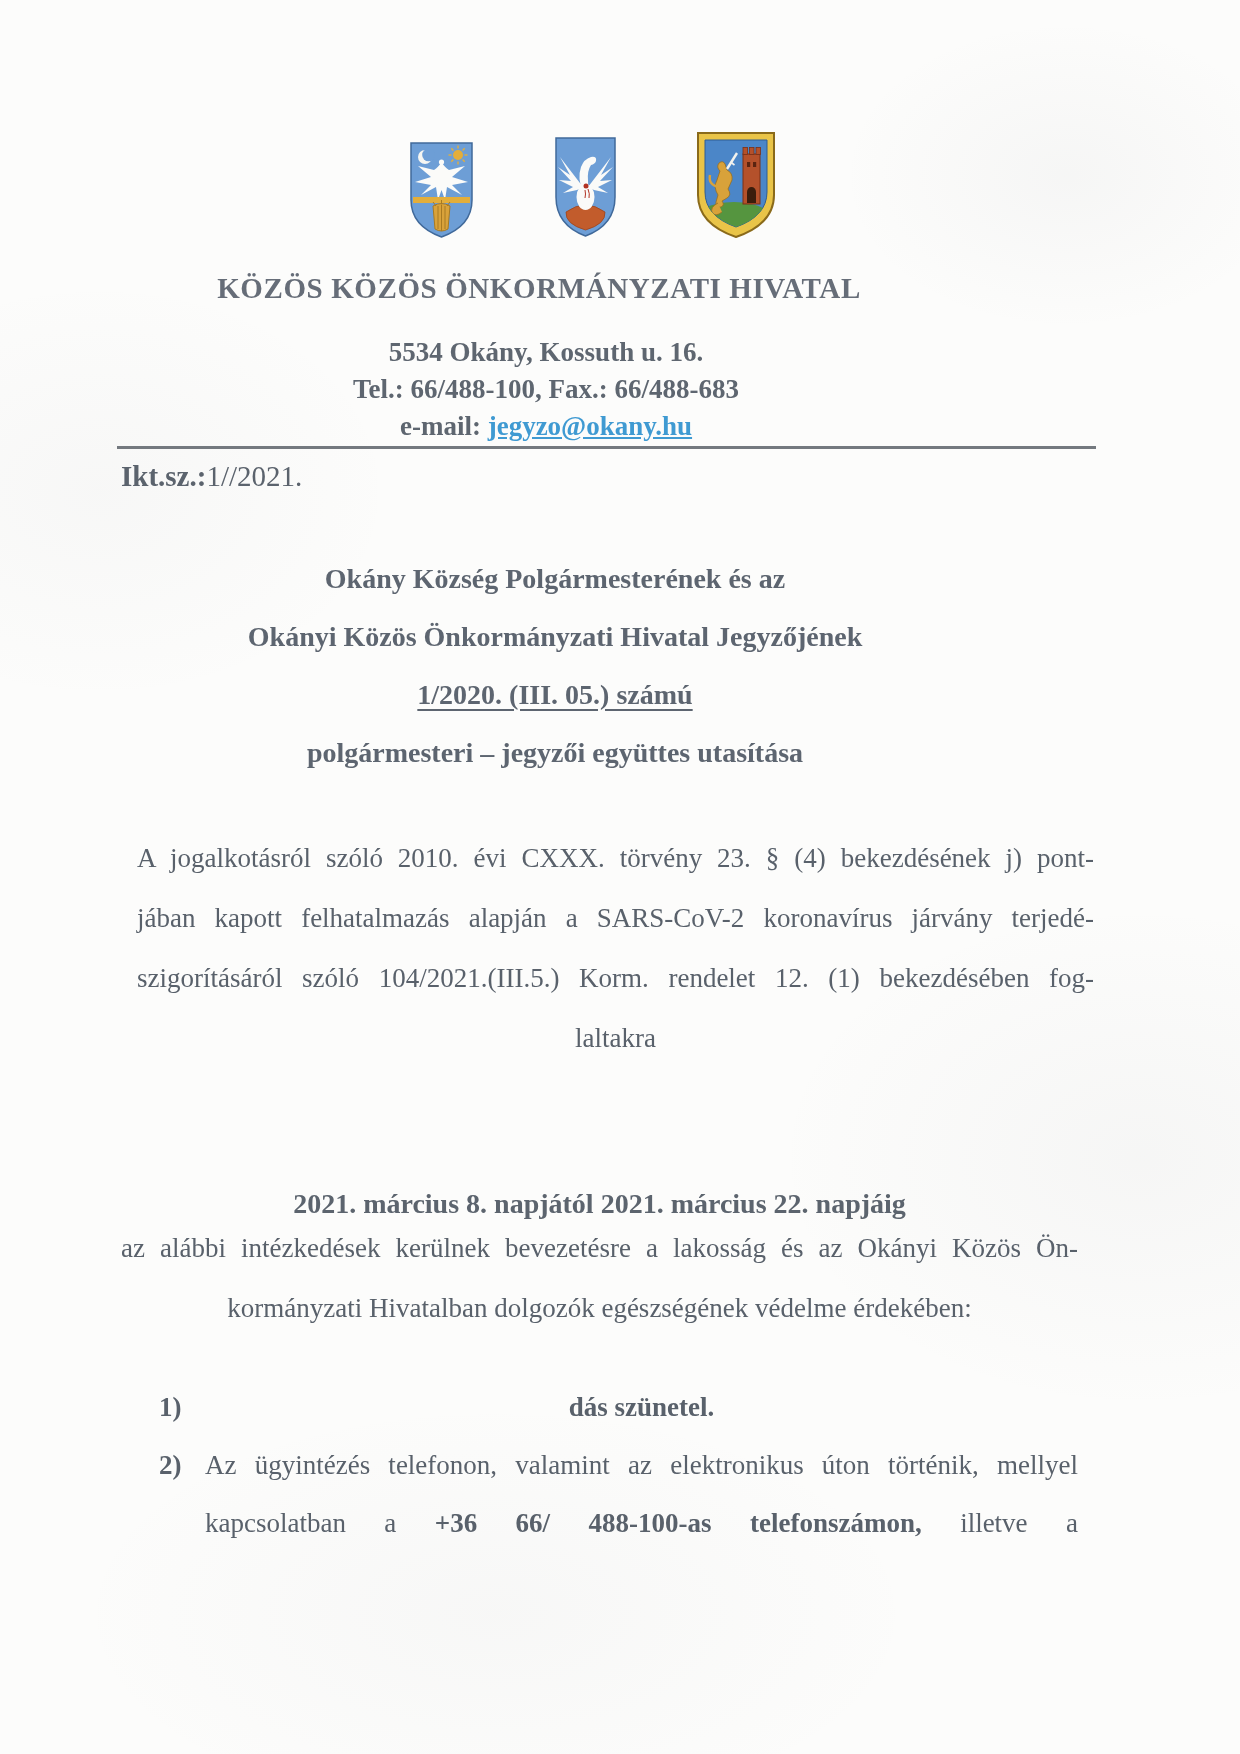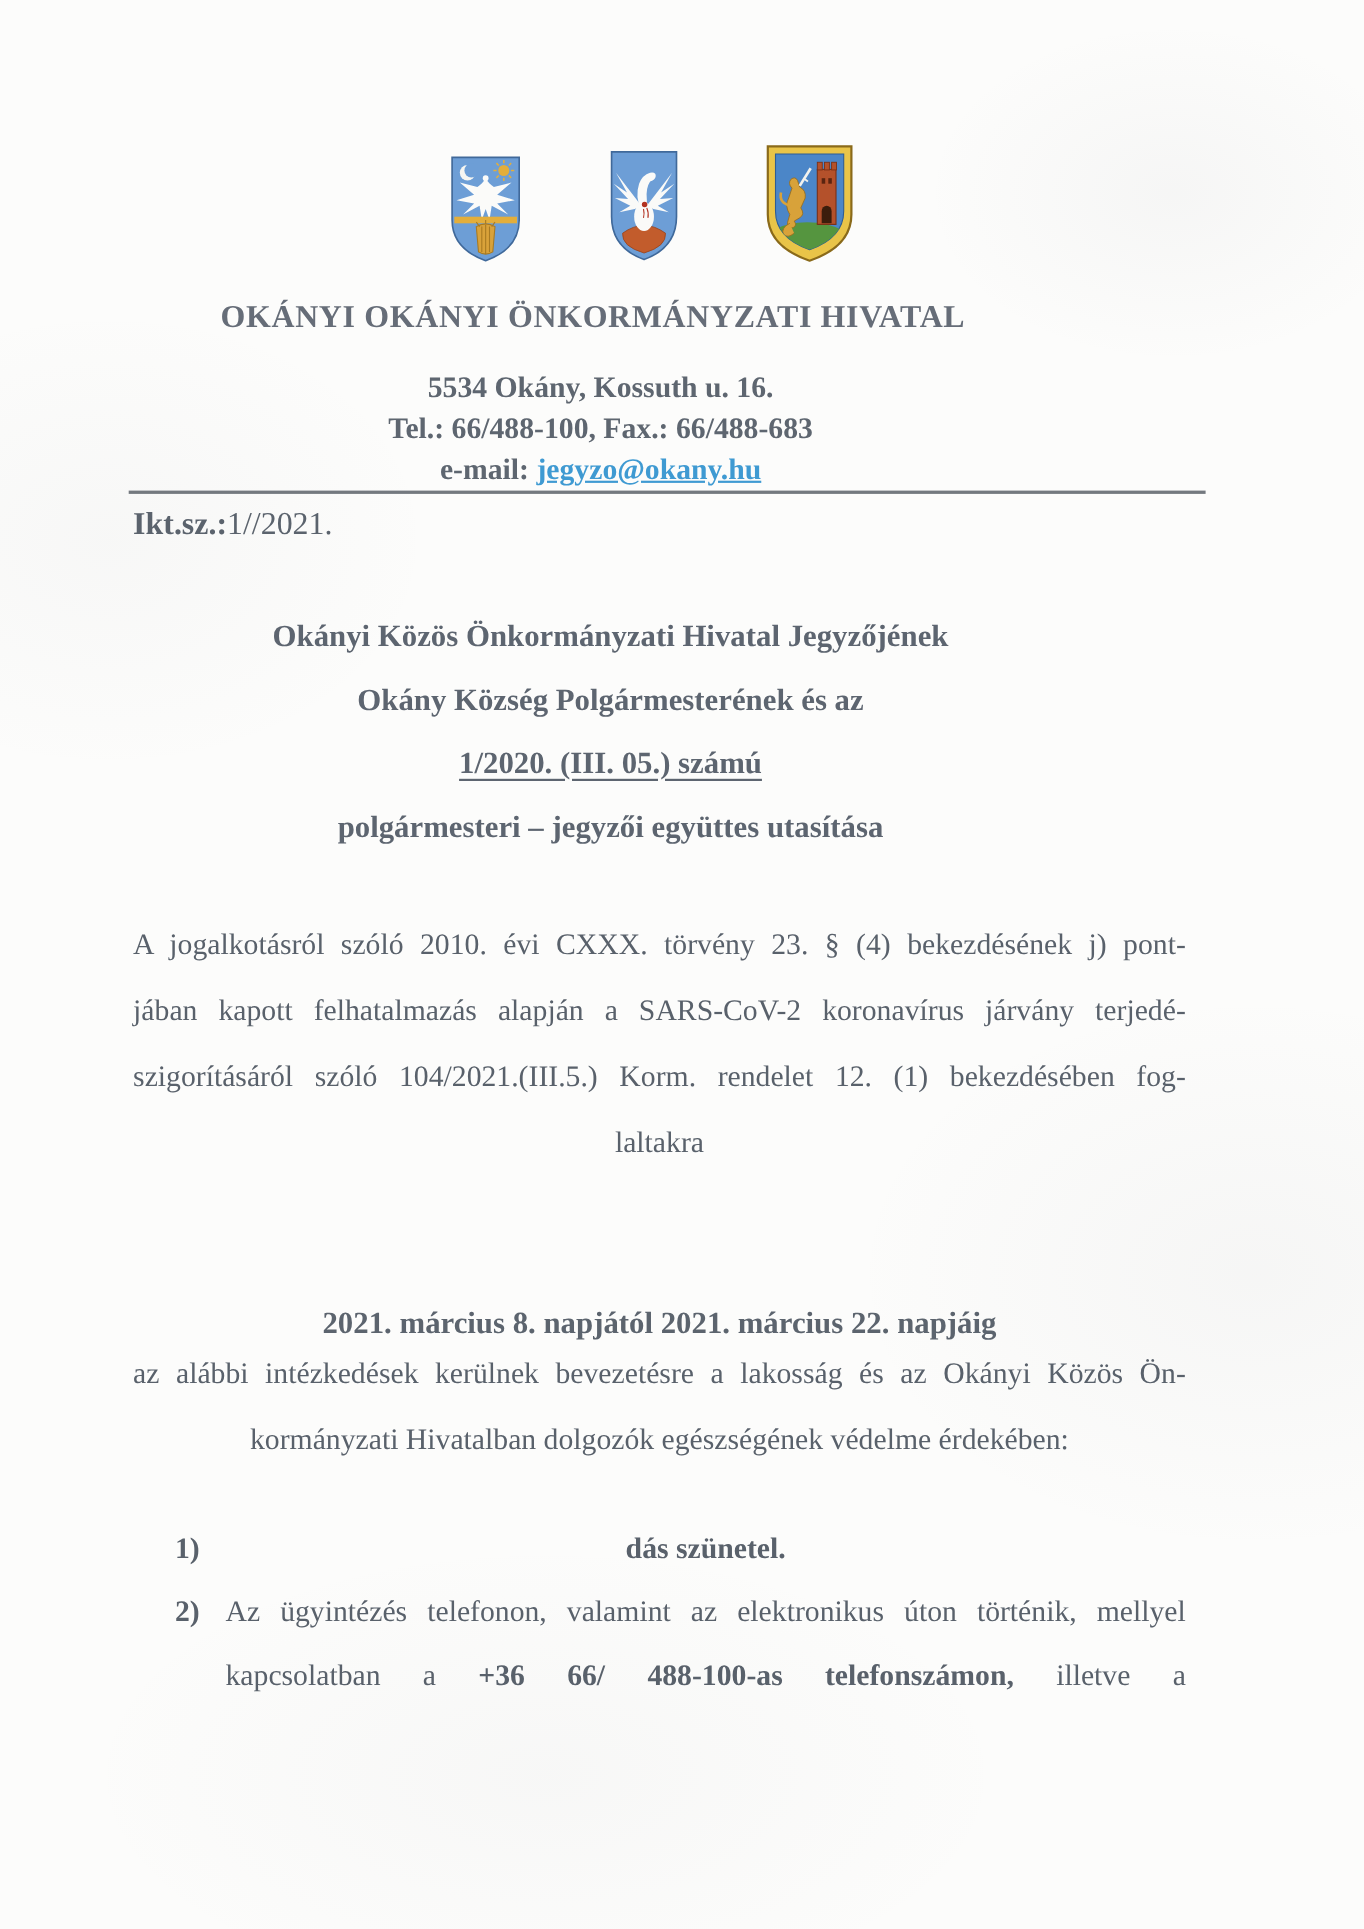--- a/index.html
+++ b/index.html
@@ -31,21 +31,21 @@
   .email-link { color:#3f9ad2; text-decoration:underline; cursor:pointer; }
   .rule { position:absolute; top:446px; left:117px; width:979px; height:3px; background:#74797f; }
   .ref { position:absolute; top:460px; left:121px; font-size:29px; color:#5b636d; }
   .titleblock {
     position:absolute; top:562px; left:65px; width:980px; text-align:center;
     font-weight:bold; font-size:28px; color:#5d6570;
   }
   .tline { line-height:34px; margin-bottom:24px; }
   .tl-underline { text-decoration:underline; text-underline-offset:5px; }
   .para { position:absolute; left:121px; width:957px; font-size:27px; line-height:60px; color:#59616b; }
-  .para1 { top:828px; }
+  .para1 { top:828px;margin-left:16px; }
   .para2 { top:1218px; }
   .jline { text-align:justify; text-align-last:justify; }
   .lline { text-align:center; }
   .daterange {
     position:absolute; top:1188px; left:121px; width:957px; text-align:center;
     font-weight:bold; font-size:28px; color:#5c646e;
   }
   .list { position:absolute; top:1378px; left:159px; width:919px; font-size:27px; line-height:58px; }
   .item { display:grid; grid-template-columns:46px 1fr; }
   .item-bold { font-weight:bold; }
@@ -114,38 +114,38 @@
       <rect x="59" y="33" width="3.2" height="5" fill="#5a2410"></rect>
       <path d="M53,63 a4.5,5 0 0,1 9,0 V74 H53 Z" fill="#3c1d0c"></path>
       <path d="M26,42 Q22,38 25,34 Q29,31 31,35 L33,41 Q39,44 38,51 L34,60 Q38,66 33,69 L28,72 Q31,76 27,78 Q21,79 22,73 L24,66 Q19,58 23,51 Z" fill="#d8a23a" stroke="#9a7020" stroke-width="0.8"></path>
       <path d="M24,74 Q16,78 18,84 Q22,88 28,83" fill="#d8a23a" stroke="#9a7020" stroke-width="0.8"></path>
       <path d="M25,58 Q14,56 16,46" stroke="#d8a23a" stroke-width="2.4" fill="none"></path>
       <line x1="33" y1="40" x2="43" y2="24" stroke="#f2f2ee" stroke-width="2.4"></line>
       <line x1="36.5" y1="33" x2="40.5" y2="36" stroke="#f2f2ee" stroke-width="1.6"></line>
     </g>
   </svg>
 
-  <div class="org-name">OKÁNYI OKÁNYI ÖNKORMÁNYZATI HIVATAL</div>
+  <div class="org-name">KÖZÖS KÖZÖS ÖNKORMÁNYZATI HIVATAL</div>
 
   <div class="addr">
     <div>5534 Okány, Kossuth u. 16.</div>
     <div>Tel.: 66/488-100, Fax.: 66/488-683</div>
     <div>
       <span>e-mail:</span>
       <span class="email-link">jegyzo@okany.hu</span>
     </div>
   </div>
 
   <div class="rule"></div>
 
   <div class="ref"><span class="b">Ikt.sz.:</span><span>1//2021.</span></div>
 
   <div class="titleblock">
+    <div class="tline">Okány Község Polgármesterének és az</div>
     <div class="tline">Okányi Közös Önkormányzati Hivatal Jegyzőjének</div>
-    <div class="tline">Okány Község Polgármesterének és az</div>
     <div class="tline tl-underline">1/2020. (III. 05.) számú</div>
     <div class="tline">polgármesteri – jegyzői együttes utasítása</div>
   </div>
 
   <div class="para para1">
     <div class="jline">A jogalkotásról szóló 2010. évi CXXX. törvény 23. § (4) bekezdésének j) pont-</div>
     <div class="jline">jában kapott felhatalmazás alapján a SARS-CoV-2 koronavírus járvány terjedé-</div>
     <div class="jline">szigorításáról szóló 104/2021.(III.5.) Korm. rendelet 12. (1) bekezdésében fog-</div>
     <div class="lline">laltakra</div>
   </div>

